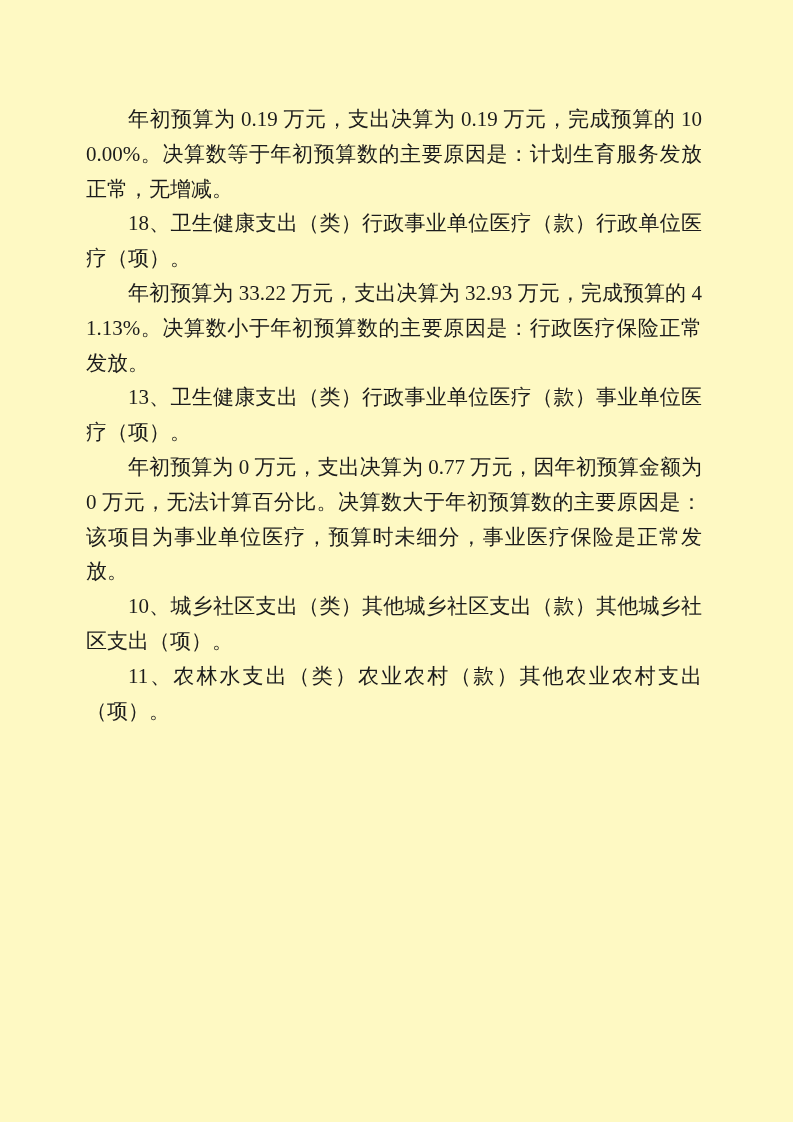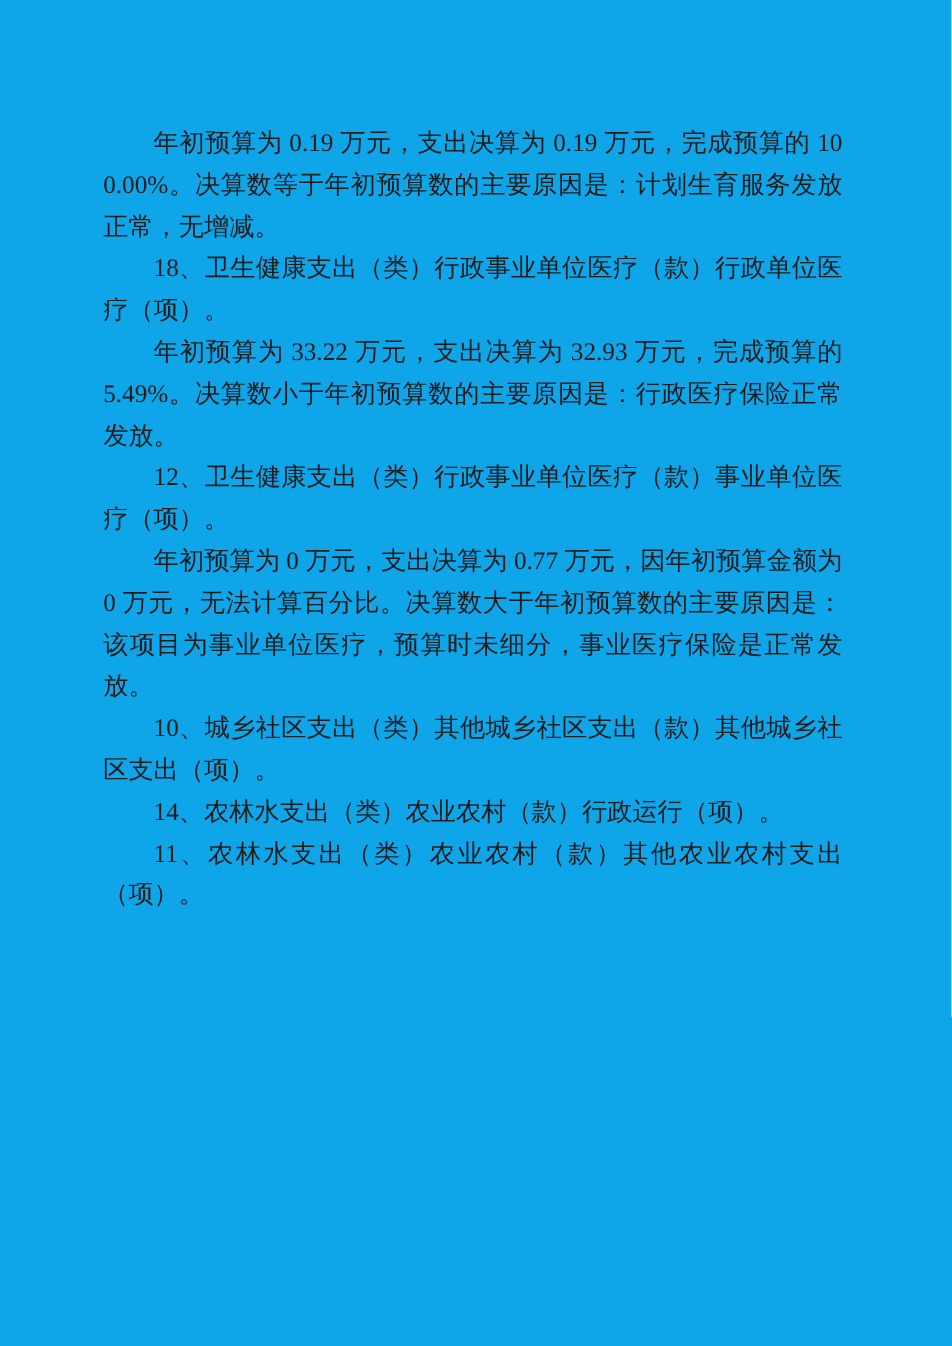--- a/index.html
+++ b/index.html
@@ -30,24 +30,23 @@
   .para {
     margin: 0;
     padding: 0;
     text-indent: 2em;
     word-break: break-all;
   }
 </style>
 </head>
 <body>
 
-<div class="page" style="background: #0ea5e9;">
+<div class="page" style="background: #fef9c3;">
   <div class="doc-content" style="color: rgb(28, 28, 28);">
       <p class="para">年初预算为 0.19 万元，支出决算为 0.19 万元，完成预算的 100.00%。决算数等于年初预算数的主要原因是：计划生育服务发放正常，无增减。</p>
       <p class="para">18、卫生健康支出（类）行政事业单位医疗（款）行政单位医疗（项）。</p>
-      <p class="para">年初预算为 33.22 万元，支出决算为 32.93 万元，完成预算的 5.49%。决算数小于年初预算数的主要原因是：行政医疗保险正常发放。</p>
-      <p class="para">12、卫生健康支出（类）行政事业单位医疗（款）事业单位医疗（项）。</p>
+      <p class="para">年初预算为 33.22 万元，支出决算为 32.93 万元，完成预算的 41.13%。决算数小于年初预算数的主要原因是：行政医疗保险正常发放。</p>
+      <p class="para">13、卫生健康支出（类）行政事业单位医疗（款）事业单位医疗（项）。</p>
       <p class="para">年初预算为 0 万元，支出决算为 0.77 万元，因年初预算金额为 0 万元，无法计算百分比。决算数大于年初预算数的主要原因是：该项目为事业单位医疗，预算时未细分，事业医疗保险是正常发放。</p>
       <p class="para">10、城乡社区支出（类）其他城乡社区支出（款）其他城乡社区支出（项）。</p>
-      <p class="para">14、农林水支出（类）农业农村（款）行政运行（项）。</p>
       <p class="para">11、农林水支出（类）农业农村（款）其他农业农村支出（项）。</p>
     </div>
 </div>
 
 </body></html>

